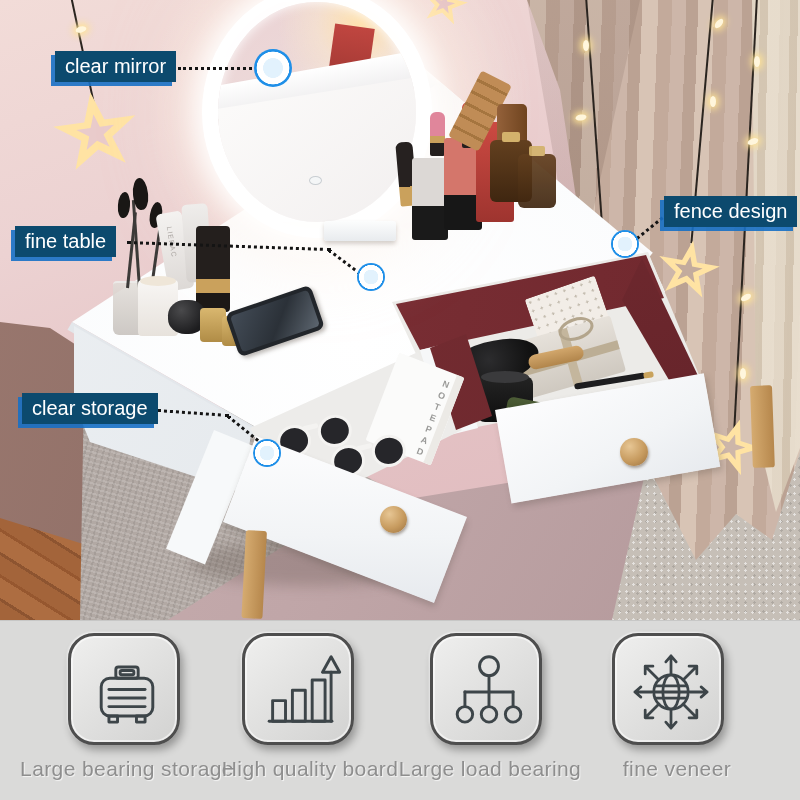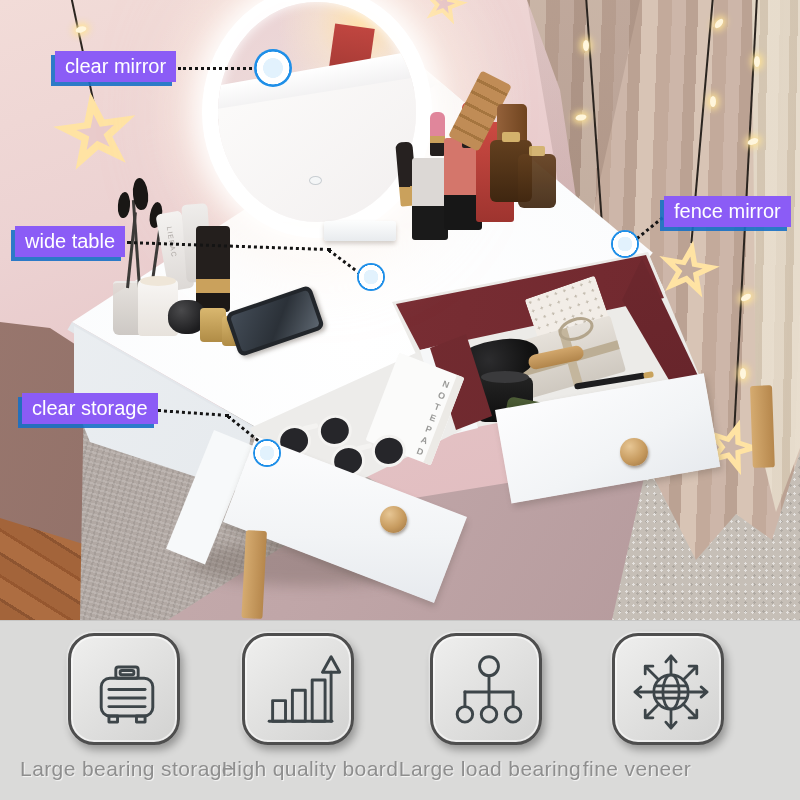--- a/index.html
+++ b/index.html
@@ -125,21 +125,21 @@
   .mascara:before{content:"";position:absolute;right:-8px;top:0;width:10px;height:6px;background:#c9a35c;border-radius:2px;}
   .notepad{left:380px;top:362px;width:70px;height:94px;transform:rotate(21deg);background:#fbfbfa;border-radius:2px;
     box-shadow:inset -8px 0 0 #eceae6;}
   .notepad span{position:absolute;right:10px;top:8px;writing-mode:vertical-rl;text-orientation:upright;font-size:9px;color:#9a9a98;letter-spacing:2px;font-weight:bold;}
   .shades{position:absolute;width:92px;height:36px;transform:rotate(-14deg);}
   .shades i{position:absolute;top:4px;width:28px;height:26px;border-radius:50%;background:#26262a;border:3px solid #f4f3f1;}
   .shades i.l{left:8px;} .shades i.r{left:50px;}
   .shades:before{content:"";position:absolute;left:36px;top:8px;width:16px;height:5px;background:#f4f3f1;border-radius:3px;}
 
   
-  .callout{position:absolute;background:#8b5cf6;color:#fff;font-size:20px;line-height:1;padding:5px 10px 6px;white-space:nowrap;
+  .callout{position:absolute;background:#0c4a6e;color:#fff;font-size:20px;line-height:1;padding:5px 10px 6px;white-space:nowrap;
     box-shadow:-4px 4px 0 rgba(23,112,197,.9);z-index:40;}
   .dot-line{position:absolute;height:0;border-top:3px dotted #141414;transform-origin:left center;z-index:39;}
   .marker{position:absolute;border-radius:50%;z-index:41;
     background:radial-gradient(circle,#e2f2fd 0 36%,#ffffff 38% 60%,#1f8fe8 62% 100%);}
 
   
   .features{position:absolute;left:0;top:620px;width:800px;height:180px;background:#dadad9;border-top:1px solid #c7c7c6;}
   .tile{position:absolute;top:12px;width:112px;height:112px;border-radius:26px;border:3px solid #4e4e4e;box-sizing:border-box;
     background:linear-gradient(140deg,#efefee,#d2d2d1);
     box-shadow:3px 5px 8px rgba(0,0,0,.32),-1px -1px 2px rgba(255,255,255,.85),inset 0 0 0 2px rgba(255,255,255,.55);}
@@ -294,26 +294,26 @@
     <div class="lipbox" style="left:476px;top:122px;width:38px;height:100px;background:linear-gradient(#cc4a42,#9e342f)"></div>
     <div class="prop bronze-tube"></div>
     <div class="prop browncyl"></div>
     <div class="amber" style="left:490px;top:140px;width:42px;height:62px"></div>
     <div class="amber" style="left:518px;top:154px;width:38px;height:54px;opacity:.92"></div>
 
     <div class="callout" style="left:55px;top:51px">clear mirror</div>
     <div class="dot-line" style="left:178px;top:67px;width:74px"></div>
     <div class="marker" style="left:254px;top:49px;width:38px;height:38px"></div>
 
-    <div class="callout" style="left:15px;top:226px">wide table</div>
+    <div class="callout" style="left:15px;top:226px">fine table</div>
     <div class="dot-line" style="left:127px;top:241px;width:204px;transform:rotate(2deg)"></div>
     <div class="dot-line" style="left:328px;top:248px;width:42px;transform:rotate(37deg)"></div>
     <div class="marker" style="left:357px;top:263px;width:28px;height:28px"></div>
 
-    <div class="callout" style="left:664px;top:196px">fence mirror</div>
+    <div class="callout" style="left:664px;top:196px">fence design</div>
     <div class="dot-line" style="left:637px;top:237px;width:33px;transform:rotate(-39deg)"></div>
     <div class="marker" style="left:611px;top:230px;width:28px;height:28px"></div>
 
     <div class="callout" style="left:22px;top:393px">clear storage</div>
     <div class="dot-line" style="left:157px;top:409px;width:72px;transform:rotate(4deg)"></div>
     <div class="dot-line" style="left:227px;top:414px;width:48px;transform:rotate(39deg)"></div>
     <div class="marker" style="left:253px;top:439px;width:28px;height:28px"></div>
   </div>
 
   <div class="features">
@@ -365,15 +365,15 @@
         <path d="M72 50 H92 M85 44 L92 50 L85 56"></path>
         <path d="M64 36 L80 20 M71 20 H80 V29"></path>
         <path d="M36 36 L20 20 M29 20 H20 V29"></path>
         <path d="M64 64 L80 80 M80 71 V80 H71"></path>
         <path d="M36 64 L20 80 M29 80 H20 V71"></path>
       </svg>
     </div>
     <div class="feat-label" style="left:127px">Large bearing storage</div>
     <div class="feat-label" style="left:310px">High quality board</div>
     <div class="feat-label" style="left:490px">Large load bearing</div>
-    <div class="feat-label" style="left:637px">fine veneer</div>
+    <div class="feat-label" style="left:677px">fine veneer</div>
   </div>
 </div>
 
 </body></html>

